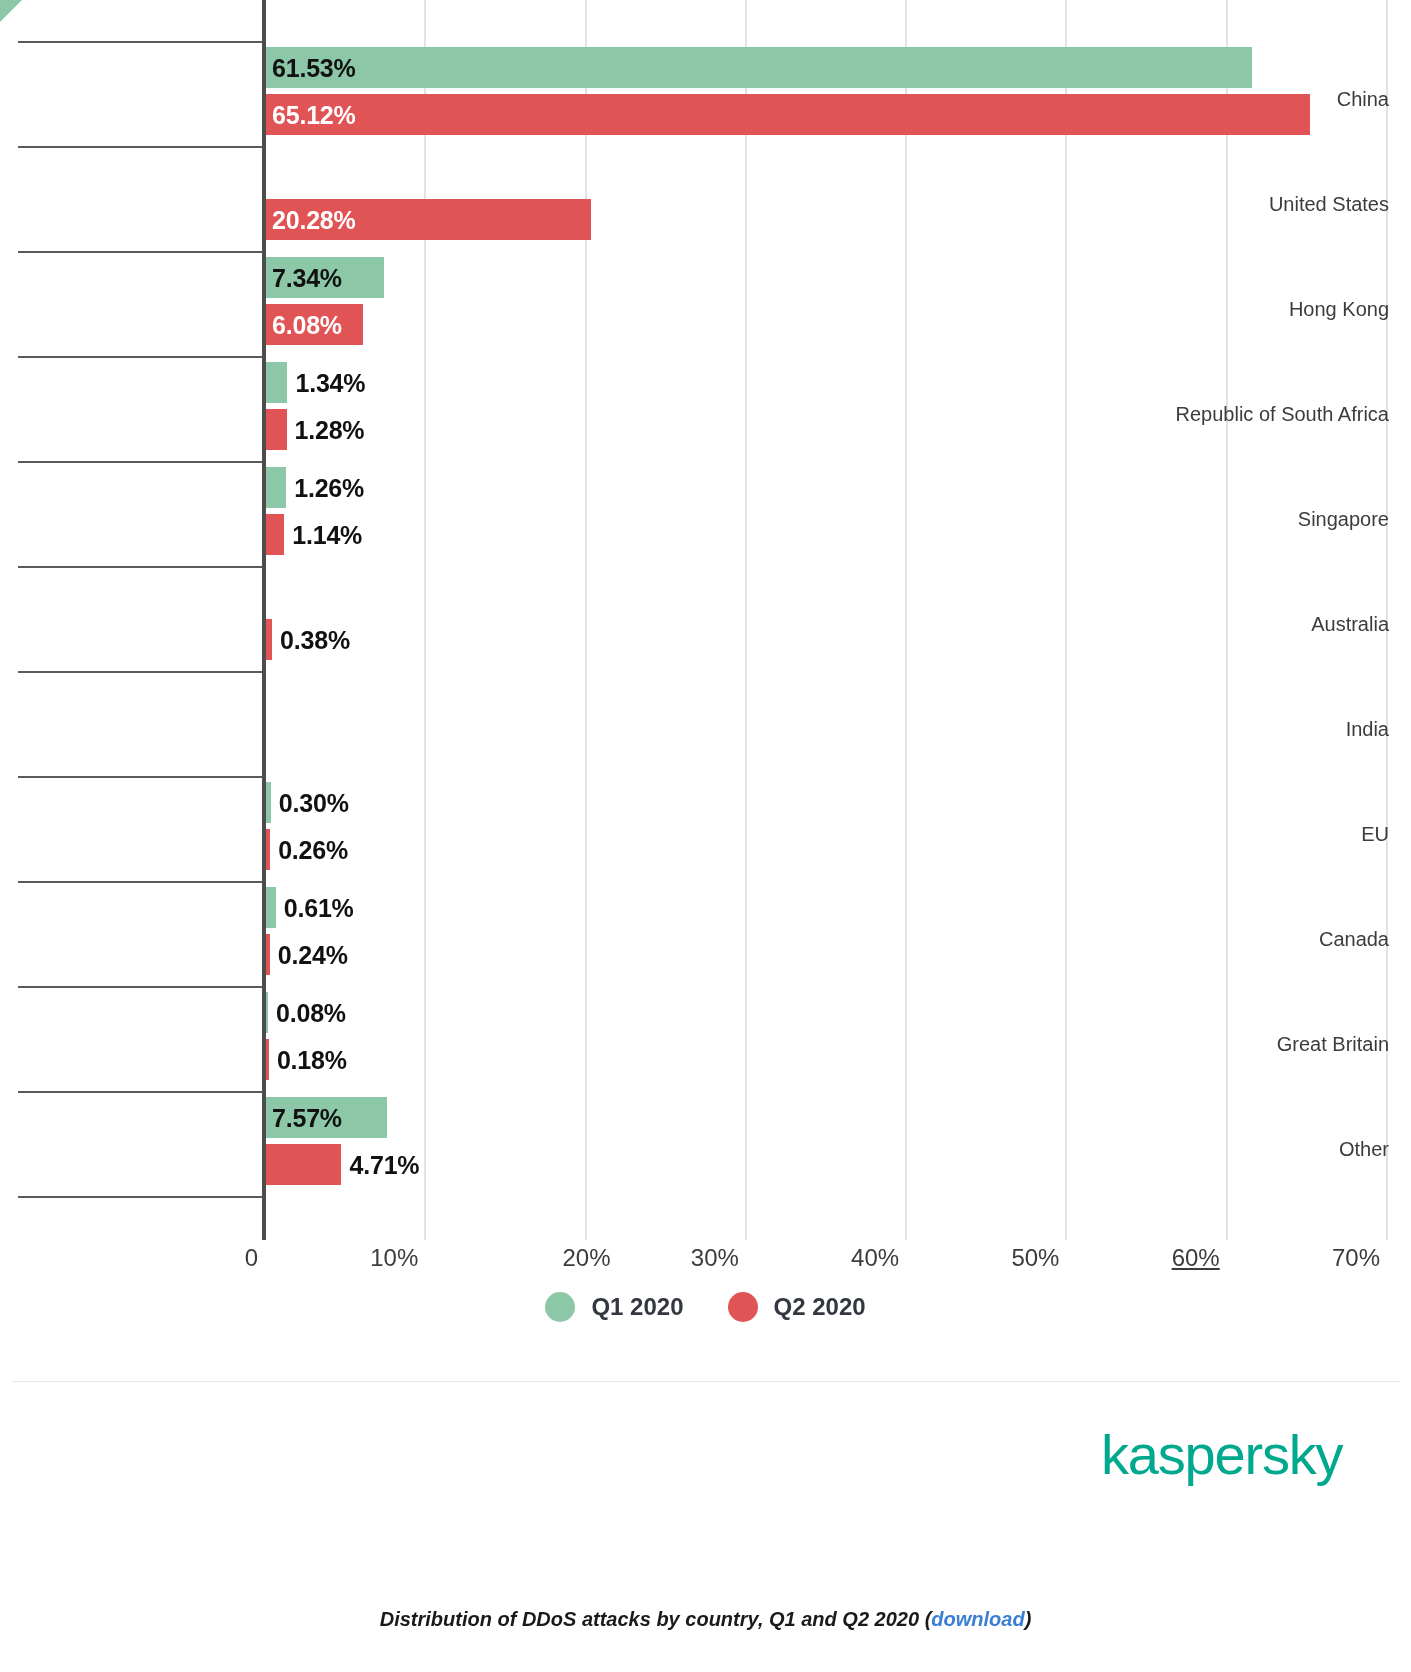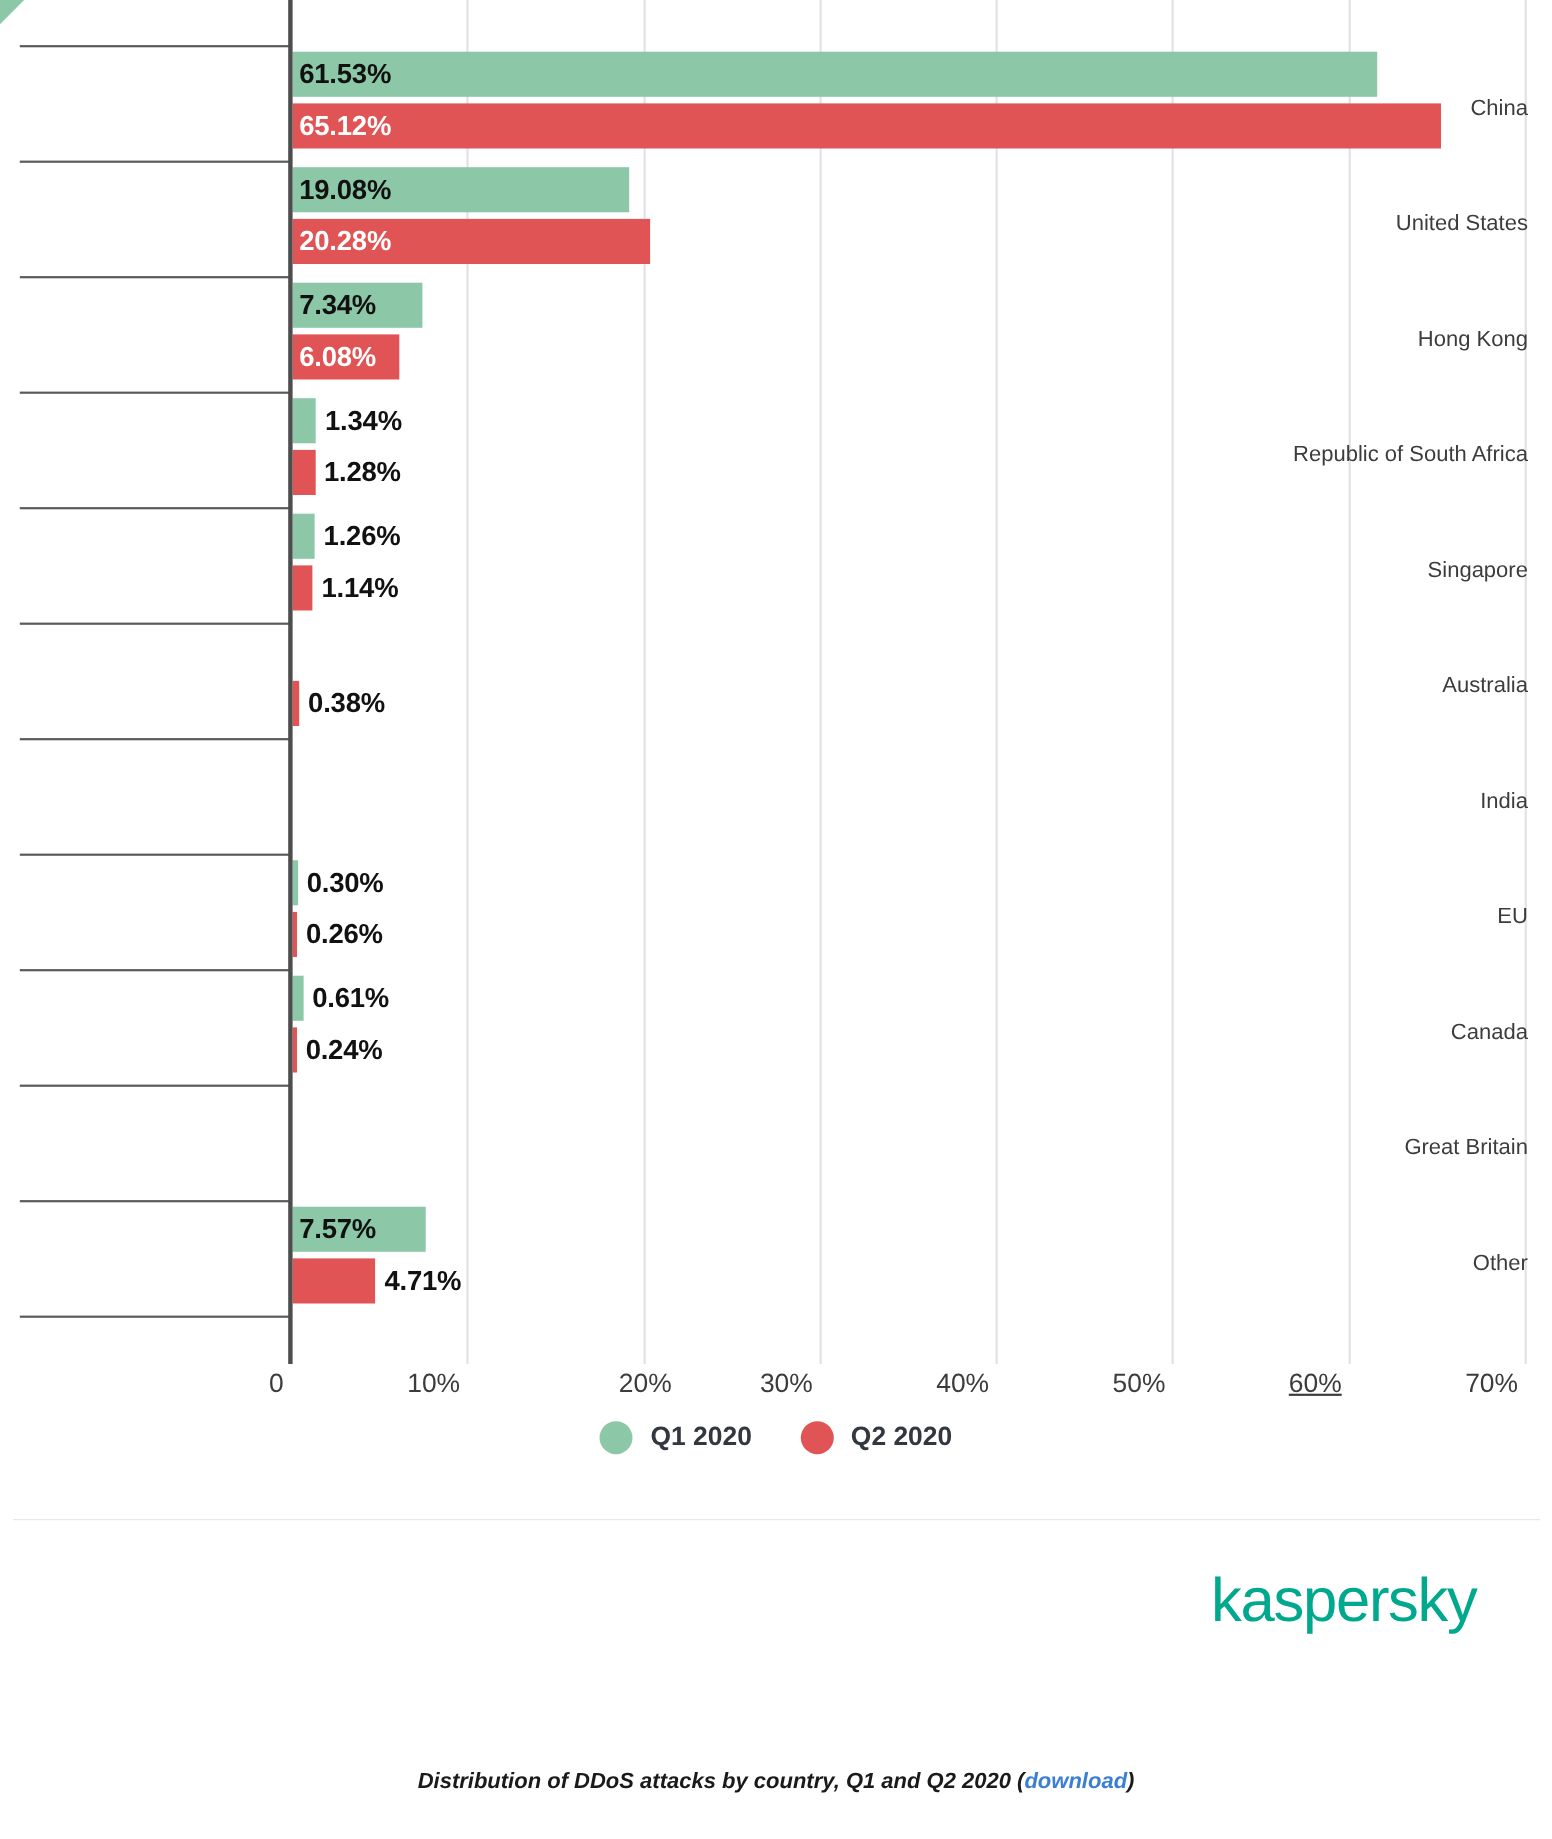--- a/index.html
+++ b/index.html
@@ -175,24 +175,20 @@
           <div class="bar-wrap q2">
             <div class="bar q2" style="width: 1043.78px; background: rgb(224, 84, 85);"></div>
             <span class="bar-value inside-light">65.12%</span>
           </div>
         </div>
       </div>
       <div class="cat-sep" style="top: 146px;"></div>
       <div class="cat-row" style="top: 151px;">
         <div class="cat-label">United States</div>
         <div class="bars">
-          <div class="bar-wrap q1">
-            <div class="bar q1" style="width: 305.825px; background: rgb(140, 199, 168);"></div>
-            <span class="bar-value inside-dark">19.08%</span>
-          </div>
           <div class="bar-wrap q2">
             <div class="bar q2" style="width: 325.059px; background: rgb(224, 84, 85);"></div>
             <span class="bar-value inside-light">20.28%</span>
           </div>
         </div>
       </div>
       <div class="cat-sep" style="top: 251px;"></div>
       <div class="cat-row" style="top: 256px;">
         <div class="cat-label">Hong Kong</div>
         <div class="bars">
@@ -272,20 +268,30 @@
           </div>
           <div class="bar-wrap q2">
             <div class="bar q2" style="width: 3.84686px; background: rgb(224, 84, 85);"></div>
             <span class="bar-value outside" style="left: 11.8469px;">0.24%</span>
           </div>
         </div>
       </div>
       <div class="cat-sep" style="top: 986px;"></div>
       <div class="cat-row" style="top: 991px;">
         <div class="cat-label">Great Britain</div>
+        <div class="bars">
+          <div class="bar-wrap q1">
+            <div class="bar q1" style="width: 2px; background: rgb(140, 199, 168);"></div>
+            <span class="bar-value outside" style="left: 10px;">0.08%</span>
+          </div>
+          <div class="bar-wrap q2">
+            <div class="bar q2" style="width: 2.88514px; background: rgb(224, 84, 85);"></div>
+            <span class="bar-value outside" style="left: 10.8851px;">0.18%</span>
+          </div>
+        </div>
       </div>
       <div class="cat-sep" style="top: 1091px;"></div>
       <div class="cat-row" style="top: 1096px;">
         <div class="cat-label">Other</div>
         <div class="bars">
           <div class="bar-wrap q1">
             <div class="bar q1" style="width: 121.336px; background: rgb(140, 199, 168);"></div>
             <span class="bar-value inside-dark">7.57%</span>
           </div>
           <div class="bar-wrap q2">

